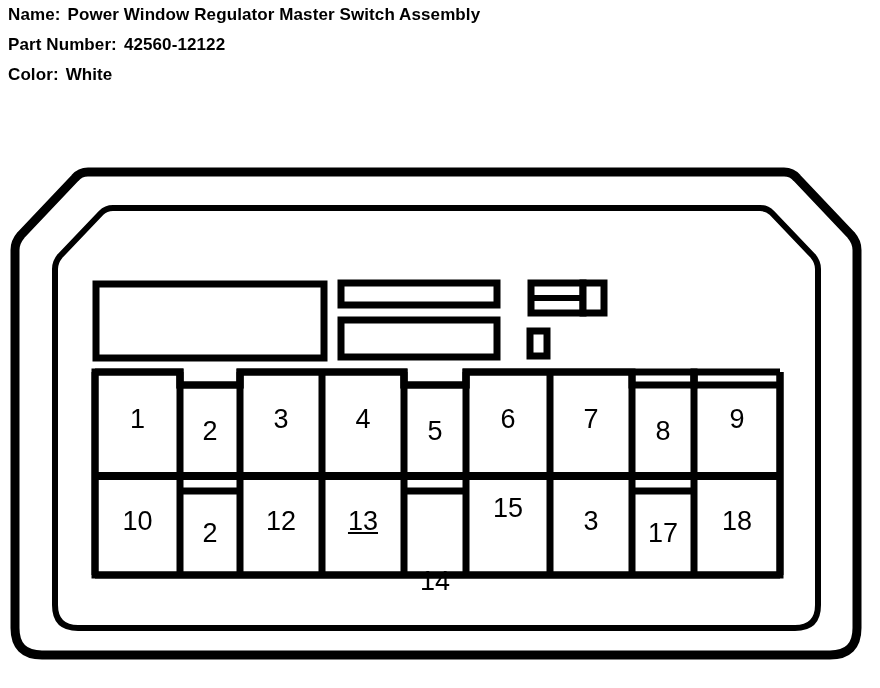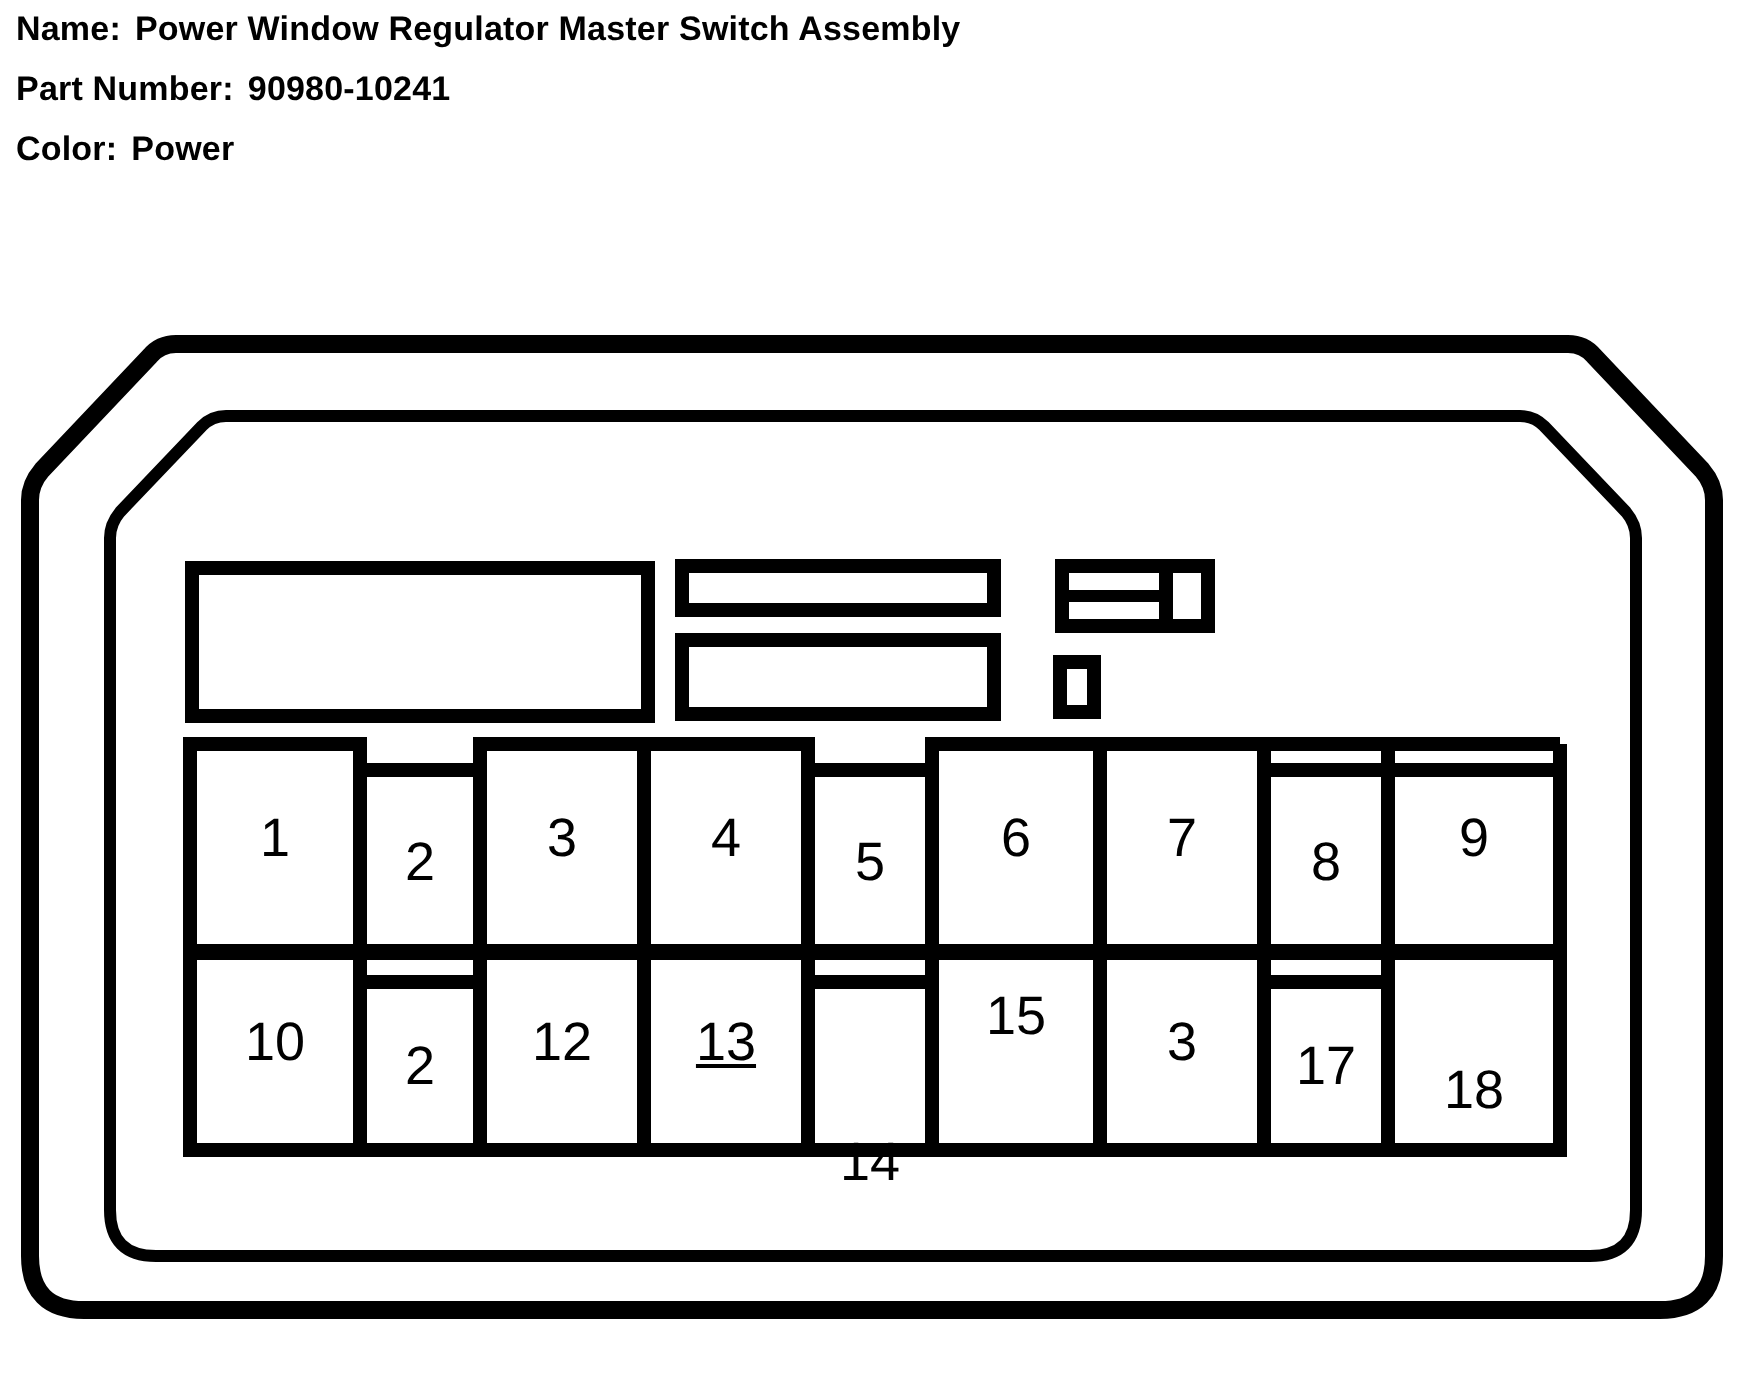--- a/index.html
+++ b/index.html
@@ -23,24 +23,24 @@
              text-align:center;line-height:1;}
 </style>
 </head>
 <body>
 
 <div id="info-block">
   <div class="info-row">
     <span class="info-label">Name:</span><span class="info-value">Power Window Regulator Master Switch Assembly</span>
   </div>
   <div class="info-row">
-    <span class="info-label">Part Number:</span><span class="info-value">90980-10241</span>
+    <span class="info-label">Part Number:</span><span class="info-value">42560-12122</span>
   </div>
   <div class="info-row">
-    <span class="info-label">Color:</span><span class="info-value">Power</span>
+    <span class="info-label">Color:</span><span class="info-value">White</span>
   </div>
 </div>
 
 <div id="connector-drawing">
   <svg id="connector-svg" width="880" height="540" viewBox="0 0 880 540" xmlns="http://www.w3.org/2000/svg">
 
     <path d="M 105 22
              L 784 22
              Q 792 22 797 28
              L 851 85
@@ -126,14 +126,14 @@
   <div class="pin-label" style="left:694px;top:256px;width:86px;">9</div>
 
   <div class="pin-label" style="left:95px;top:358px;width:85px;">10</div>
   <div class="pin-label" style="left:180px;top:370px;width:60px;">2</div>
   <div class="pin-label" style="left:240px;top:358px;width:82px;">12</div>
   <div class="pin-label" style="left:322px;top:358px;width:82px;text-decoration:underline;">13</div>
   <div class="pin-label" style="left:404px;top:370px;width:62px;margin-top:48px;">14</div>
   <div class="pin-label" style="left:466px;top:345px;width:84px;">15</div>
   <div class="pin-label" style="left:550px;top:358px;width:82px;">3</div>
   <div class="pin-label" style="left:632px;top:370px;width:62px;">17</div>
-  <div class="pin-label" style="left:694px;top:358px;width:86px;margin-top:24px;">18</div>
+  <div class="pin-label" style="left:694px;top:358px;width:86px;">18</div>
 </div>
 
 </body></html>

